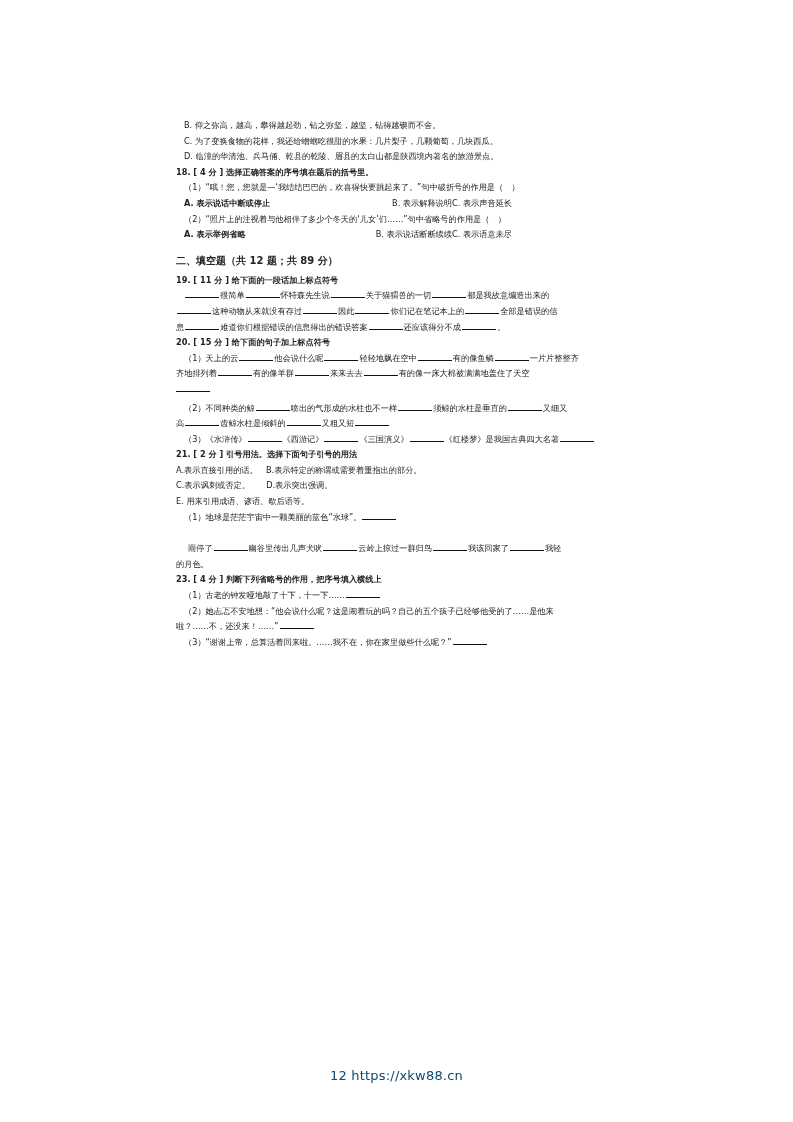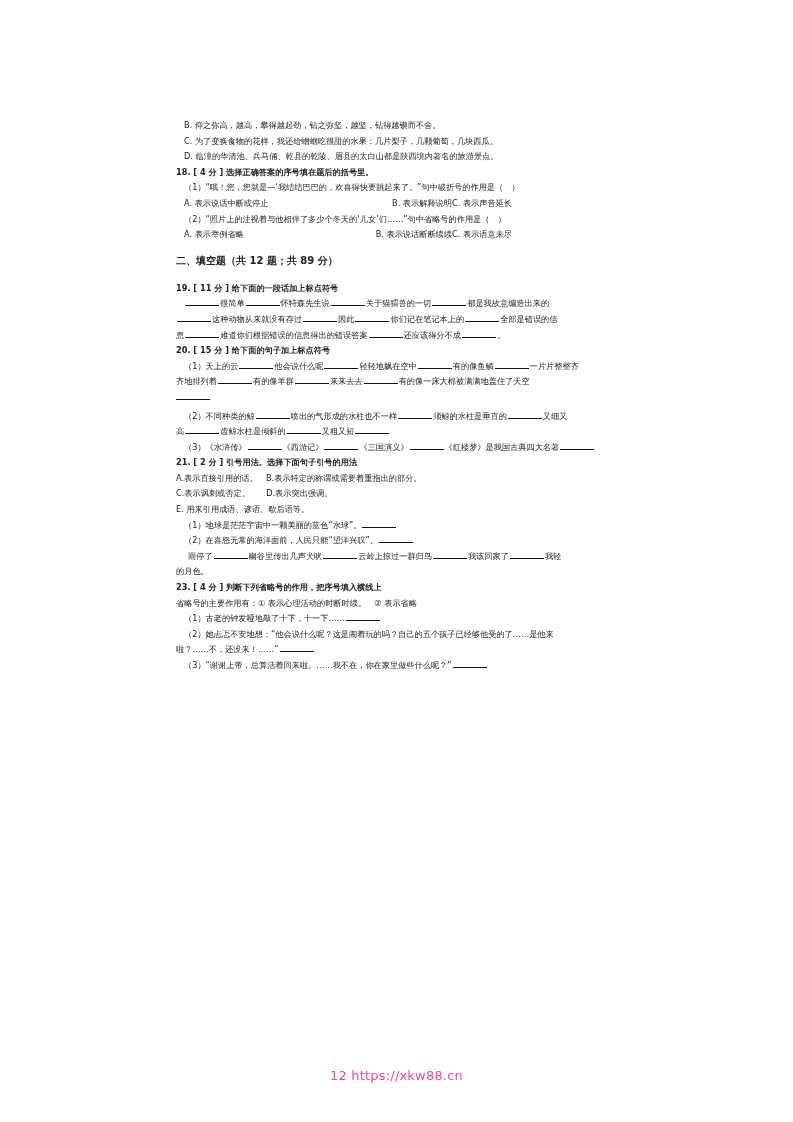--- a/index.html
+++ b/index.html
@@ -15,45 +15,45 @@
       position: absolute;
       left: 176px; top: 118px;
       width: 440px;
       font-size: 8.2px;
       line-height: 15.6px;
       color: #222;
       filter: blur(0.25px);
     }
     .line { white-space: nowrap; position: relative; }
     .indent { padding-left: 8px; }
-    .indent2 { padding-left: 12px; }
+    .indent2 { padding-left: 12px; margin-top: 16px; }
     .qnum { font-weight: bold; }
     .section-title {
-      font-size: 10px; font-weight: bold; margin-top: 10px; margin-bottom: 12px; line-height: 16px;
+      font-size: 10px; font-weight: bold; margin-top: 10px; margin-bottom: 4px; line-height: 16px;
     }
     .blank {
       display: inline-block;
       width: 34px; height: 8px;
       border-bottom: 1px solid #111;
       vertical-align: baseline;
       margin: 0 1px;
     }
     .opt-row { display: flex; }
     .opt-row .opt { white-space: nowrap; }
-    .opt-row .o1 { width: 148px; }
+    .opt-row .o1 { width: 148px; font-weight: bold; }
     .opt-row .o2 { width: 120px; text-align: right; }
     .spacer { height: 3px; }
     .footer {
       position: absolute;
       left: 0; width: 793px;
       top: 1068px;
       text-align: center;
       font-family: "DejaVu Sans", sans-serif;
       font-size: 13px;
-      color: #ec4899;
+      color: #0c4a6e;
       letter-spacing: 0.2px;
     }
   </style>
 </head>
 <body>
 
 <div class="page">
 
   <div class="line indent">B. 仰之弥高，越高，攀得越起劲，钻之弥坚，越坚，钻得越锲而不舍。</div>
   <div class="line indent">C. 为了变换食物的花样，我还给蝈蝈吃很甜的水果：几片梨子，几颗葡萄，几块西瓜。</div>
@@ -111,31 +111,27 @@
   <div class="line">
     <span>A.表示直接引用的话。</span>　<span>B.表示特定的称谓或需要着重指出的部分。</span>
   </div>
   <div class="line">
     <span>C.表示讽刺或否定。</span>　　<span>D.表示突出强调。</span>
   </div>
   <div class="line">E. 用来引用成语、谚语、歇后语等。</div>
   <div class="line indent">
     <span>（1）地球是茫茫宇宙中一颗美丽的蓝色“水球”。</span><span class="blank"></span>
   </div>
-  <div class="line indent">
-    <span>（2）在喜怒无常的海洋面前，人民只能“望洋兴叹”。</span><span class="blank"></span>
-  </div>
 
   <div class="line indent2">
     <span>雨停了</span><span class="blank"></span><span>幽谷里传出几声犬吠</span><span class="blank"></span><span>云岭上掠过一群归鸟</span><span class="blank"></span><span>我该回家了</span><span class="blank"></span><span>我轻</span>
   </div>
   <div class="line">的月色。</div>
 
   <div class="line qnum">23. [ 4 分 ] 判断下列省略号的作用，把序号填入横线上</div>
-  <div class="line">省略号的主要作用有：① 表示心理活动的时断时续。　② 表示省略</div>
   <div class="line indent">
     <span>（1）古老的钟发哑地敲了十下，十一下……</span><span class="blank"></span>
   </div>
   <div class="line indent">（2）她忐忑不安地想：“他会说什么呢？这是闹着玩的吗？自己的五个孩子已经够他受的了……是他来</div>
   <div class="line">
     <span>啦？……不，还没来！……”</span><span class="blank"></span>
   </div>
   <div class="line indent">
     <span>（3）“谢谢上帝，总算活着回来啦。……我不在，你在家里做些什么呢？”</span><span class="blank"></span>
   </div>

